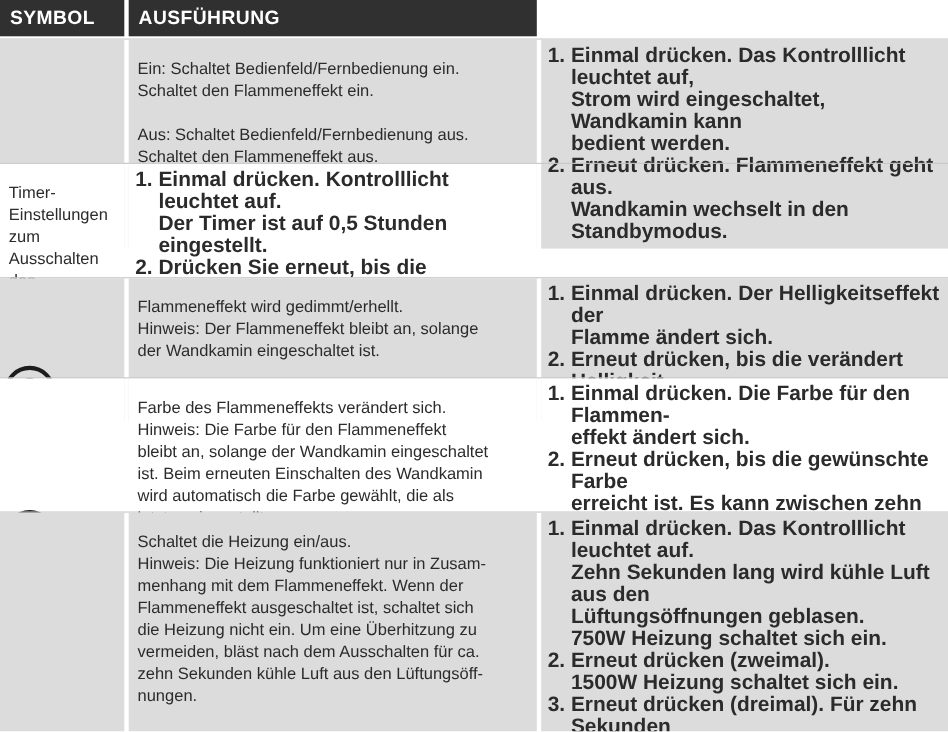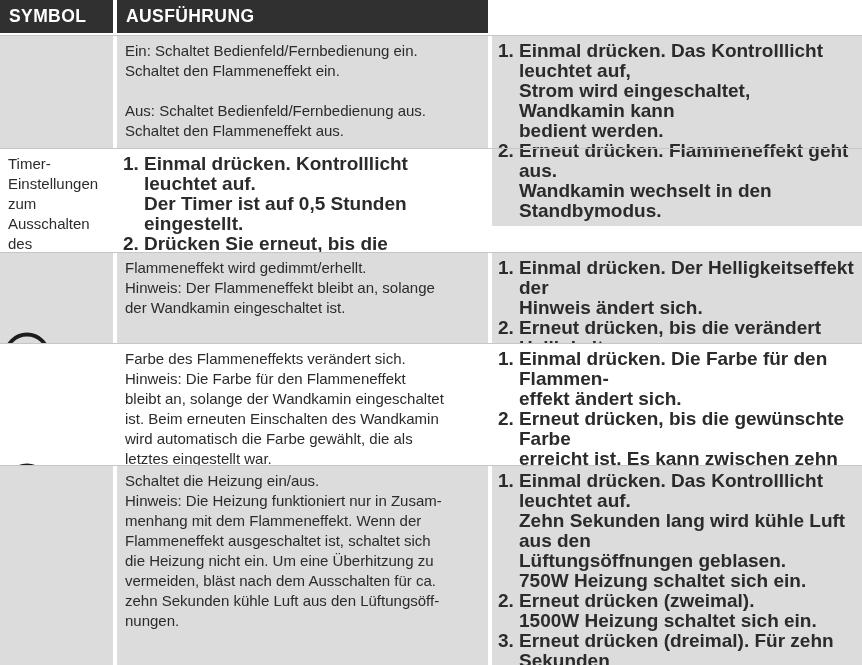--- a/index.html
+++ b/index.html
@@ -33,21 +33,21 @@
   .cell { box-sizing: border-box; }
   .symbol-cell {
     display: flex; flex-direction: row; align-items: flex-end;
     padding-top: 9px;
   }
   .symbol-cell svg { width: 54px; height: 54px; display: block; }
   .icon-label {
     margin-top: 3px; font-size: 15px; color: #2e2e2e; letter-spacing: 0.6px;
   }
   .funktion-cell {
-    padding: 5px 8px 5px 8px;
+    padding: 17px 8px 5px 8px;
     font-size: 15px; line-height: 20px;
     white-space: pre-line;
   }
   .ausfuehrung-cell { padding: 5px 2px 5px 5px; }
   .ausfuehrung-cell ol {
     margin: 0; padding: 0 0 0 22px;
     font-size: 19px; line-height: 20px; font-weight: bold;
   }
   .ausfuehrung-cell li { white-space: pre-line; }
   .ico { stroke: #1d1d1d; fill: none; }
@@ -112,21 +112,21 @@
         <path d="M28.3,34.8 h7.4 l-1.3,5.8 h-4.8 z" fill="#1d1d1d"></path>
       </svg>
       <div class="icon-label">FLAME</div>
     </div>
     <div class="cell funktion-cell">Flammeneffekt wird gedimmt/erhellt.
 Hinweis: Der Flammeneffekt bleibt an, solange
 der Wandkamin eingeschaltet ist.</div>
     <div class="cell ausfuehrung-cell">
       <ol>
           <li>Einmal drücken. Der Helligkeitseffekt der
-Hinweis ändert sich.</li>
+Flamme ändert sich.</li>
           <li>Erneut drücken, bis die verändert Helligkeit
 erreicht wurde.</li>
         </ol>
     </div>
   </div>
 
   <div class="grid-row body-row row-color row-white">
     <div class="cell symbol-cell">
       <svg viewBox="0 0 64 64" aria-hidden="true">
         <circle class="ico" cx="32" cy="32" r="25.5" stroke-width="4.5"></circle>

